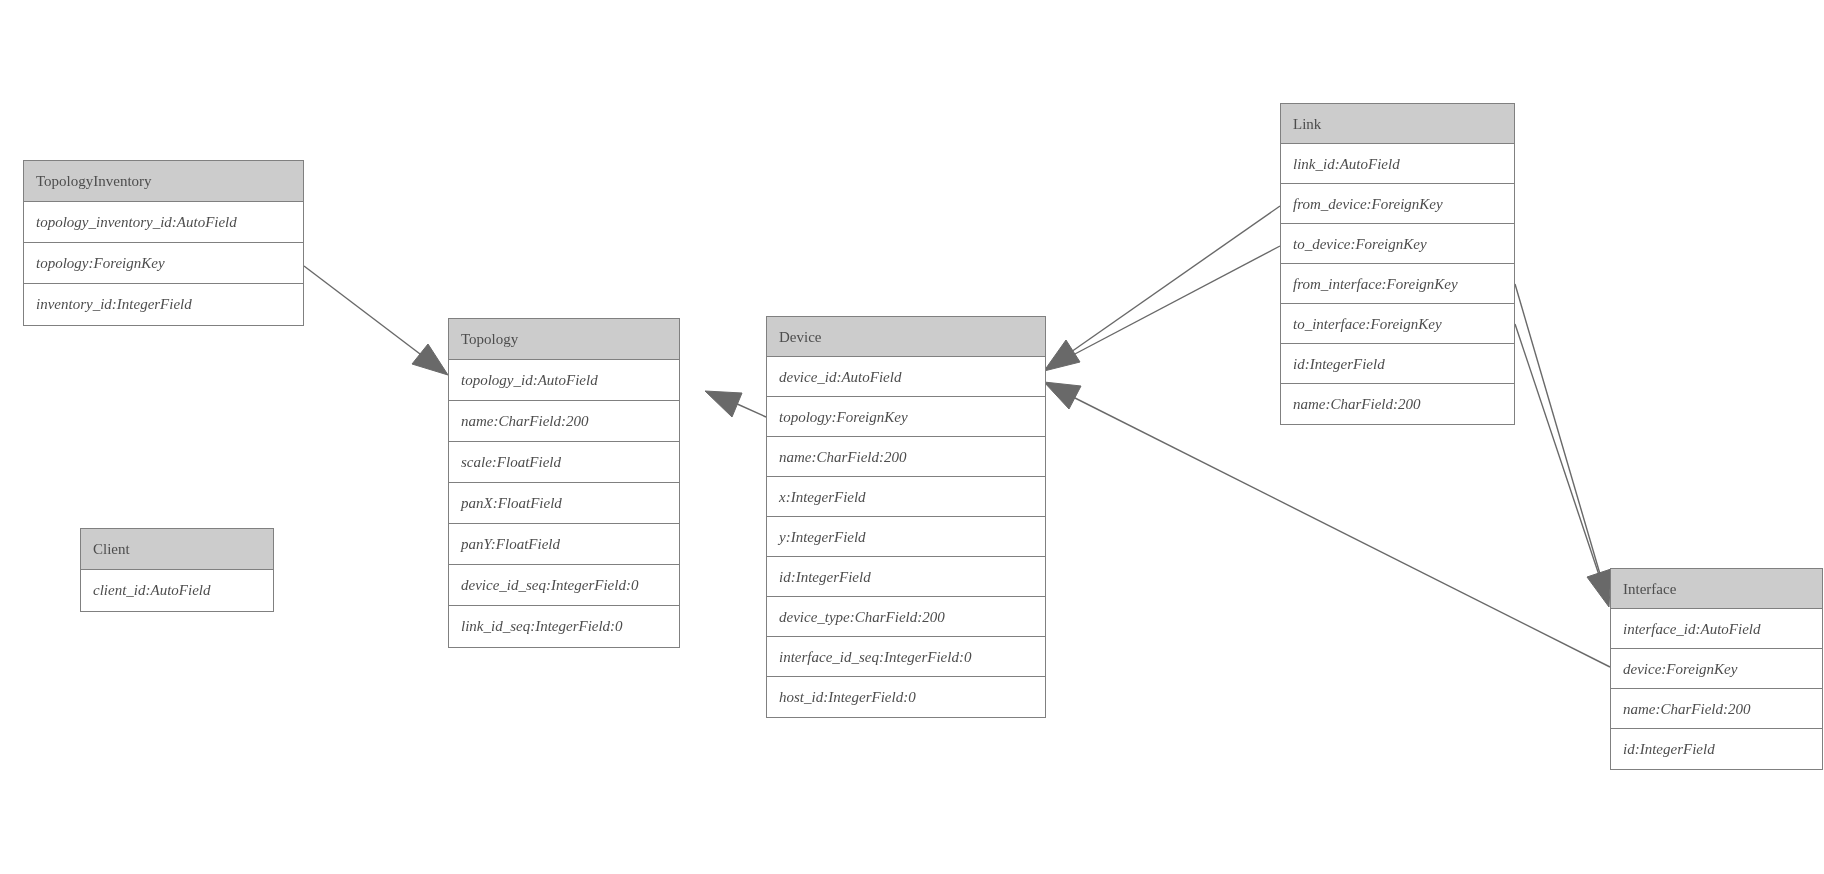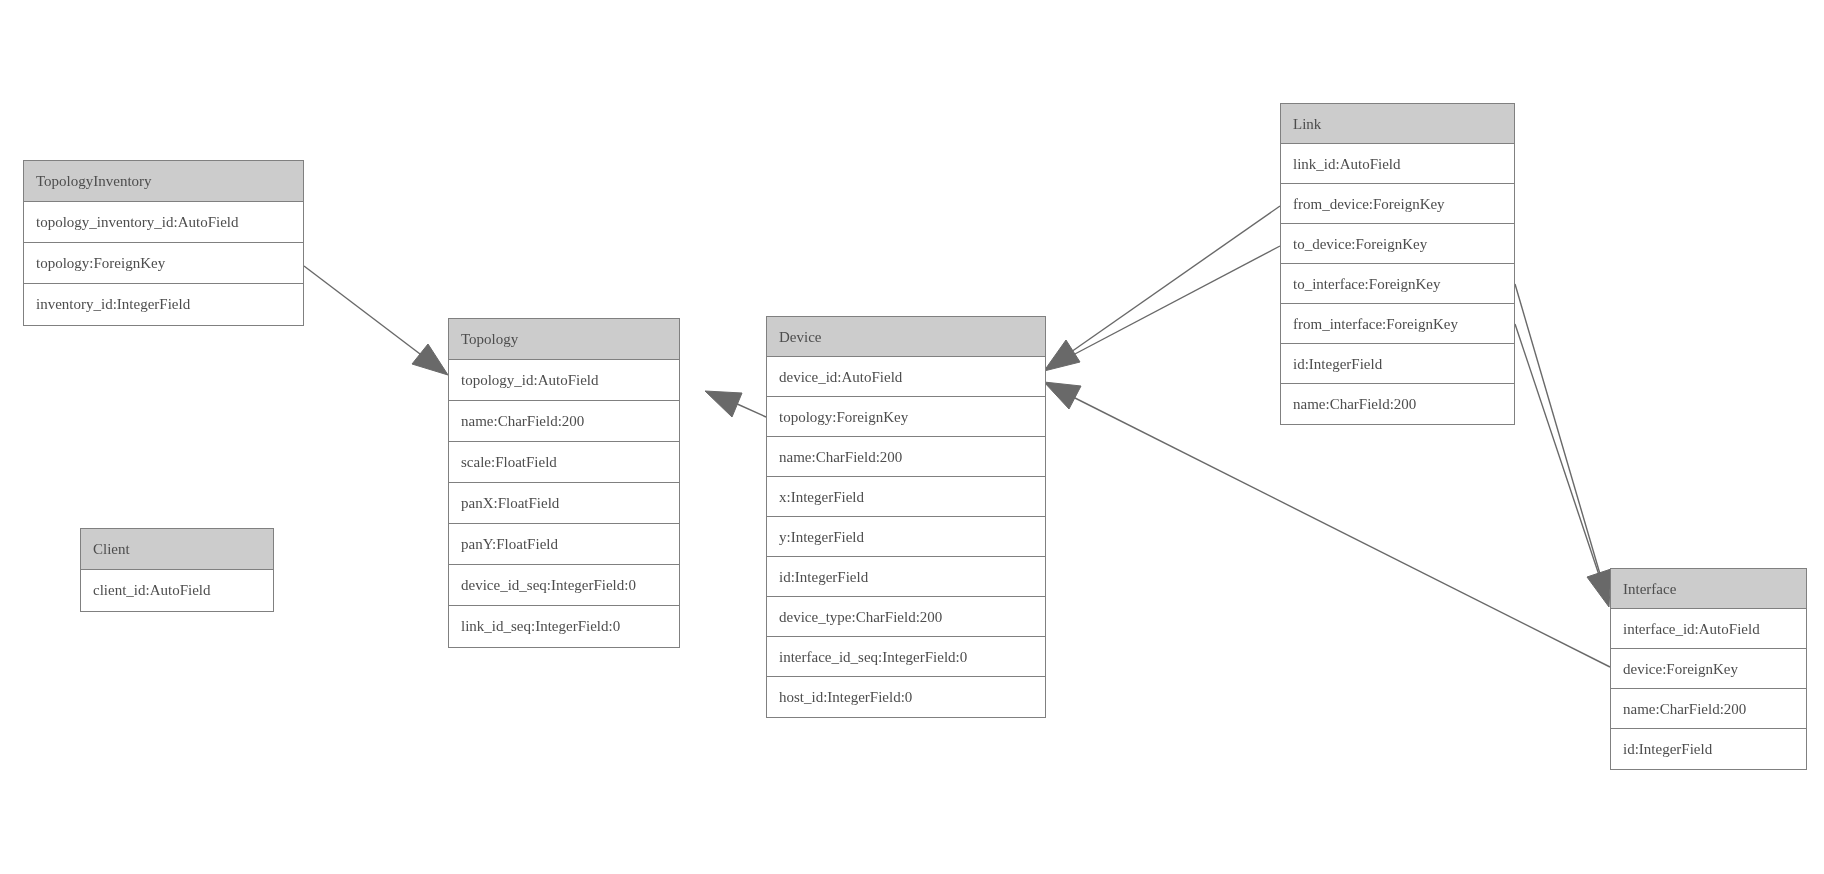--- a/index.html
+++ b/index.html
@@ -26,21 +26,21 @@
     background:var(--header-fill,#cccccc);
     border-bottom:1px solid var(--border,#808080);
     white-space:nowrap; overflow:hidden;
   }
   .erow {
     box-sizing:border-box;
     height:var(--rh,40px); line-height:var(--rh,40px);
     padding:0 12px;
     border-bottom:1px solid var(--border,#808080);
     background:var(--row-fill,#ffffff);
-    white-space:nowrap; overflow:hidden;
+    white-space:nowrap; overflow:hidden;font-style:italic;
   }
   .erow:last-child { border-bottom:none; }
 </style>
 </head>
 <body>
 
 <div class="canvas">
 
   <svg class="edges" viewBox="0 0 1824 874" xmlns="http://www.w3.org/2000/svg">
     <g stroke="#696969" stroke-width="1.4" fill="none">
@@ -95,27 +95,27 @@
     <div class="erow">device_type:CharField:200</div>
     <div class="erow">interface_id_seq:IntegerField:0</div>
     <div class="erow">host_id:IntegerField:0</div>
   </div>
 
   <div class="entity" style="left:1280px; top:103px; width:235px; --rh:40px">
     <div class="ehead">Link</div>
     <div class="erow">link_id:AutoField</div>
     <div class="erow">from_device:ForeignKey</div>
     <div class="erow">to_device:ForeignKey</div>
+    <div class="erow">from_interface:ForeignKey</div>
     <div class="erow">to_interface:ForeignKey</div>
-    <div class="erow">from_interface:ForeignKey</div>
     <div class="erow">id:IntegerField</div>
     <div class="erow">name:CharField:200</div>
   </div>
 
-  <div class="entity" style="left:1610px; top:568px; width:197px; --rh:40px">
+  <div class="entity" style="left:1610px; top:568px; width:213px; --rh:40px">
     <div class="ehead">Interface</div>
     <div class="erow">interface_id:AutoField</div>
     <div class="erow">device:ForeignKey</div>
     <div class="erow">name:CharField:200</div>
     <div class="erow">id:IntegerField</div>
   </div>
 
 </div>
 
 </body></html>

